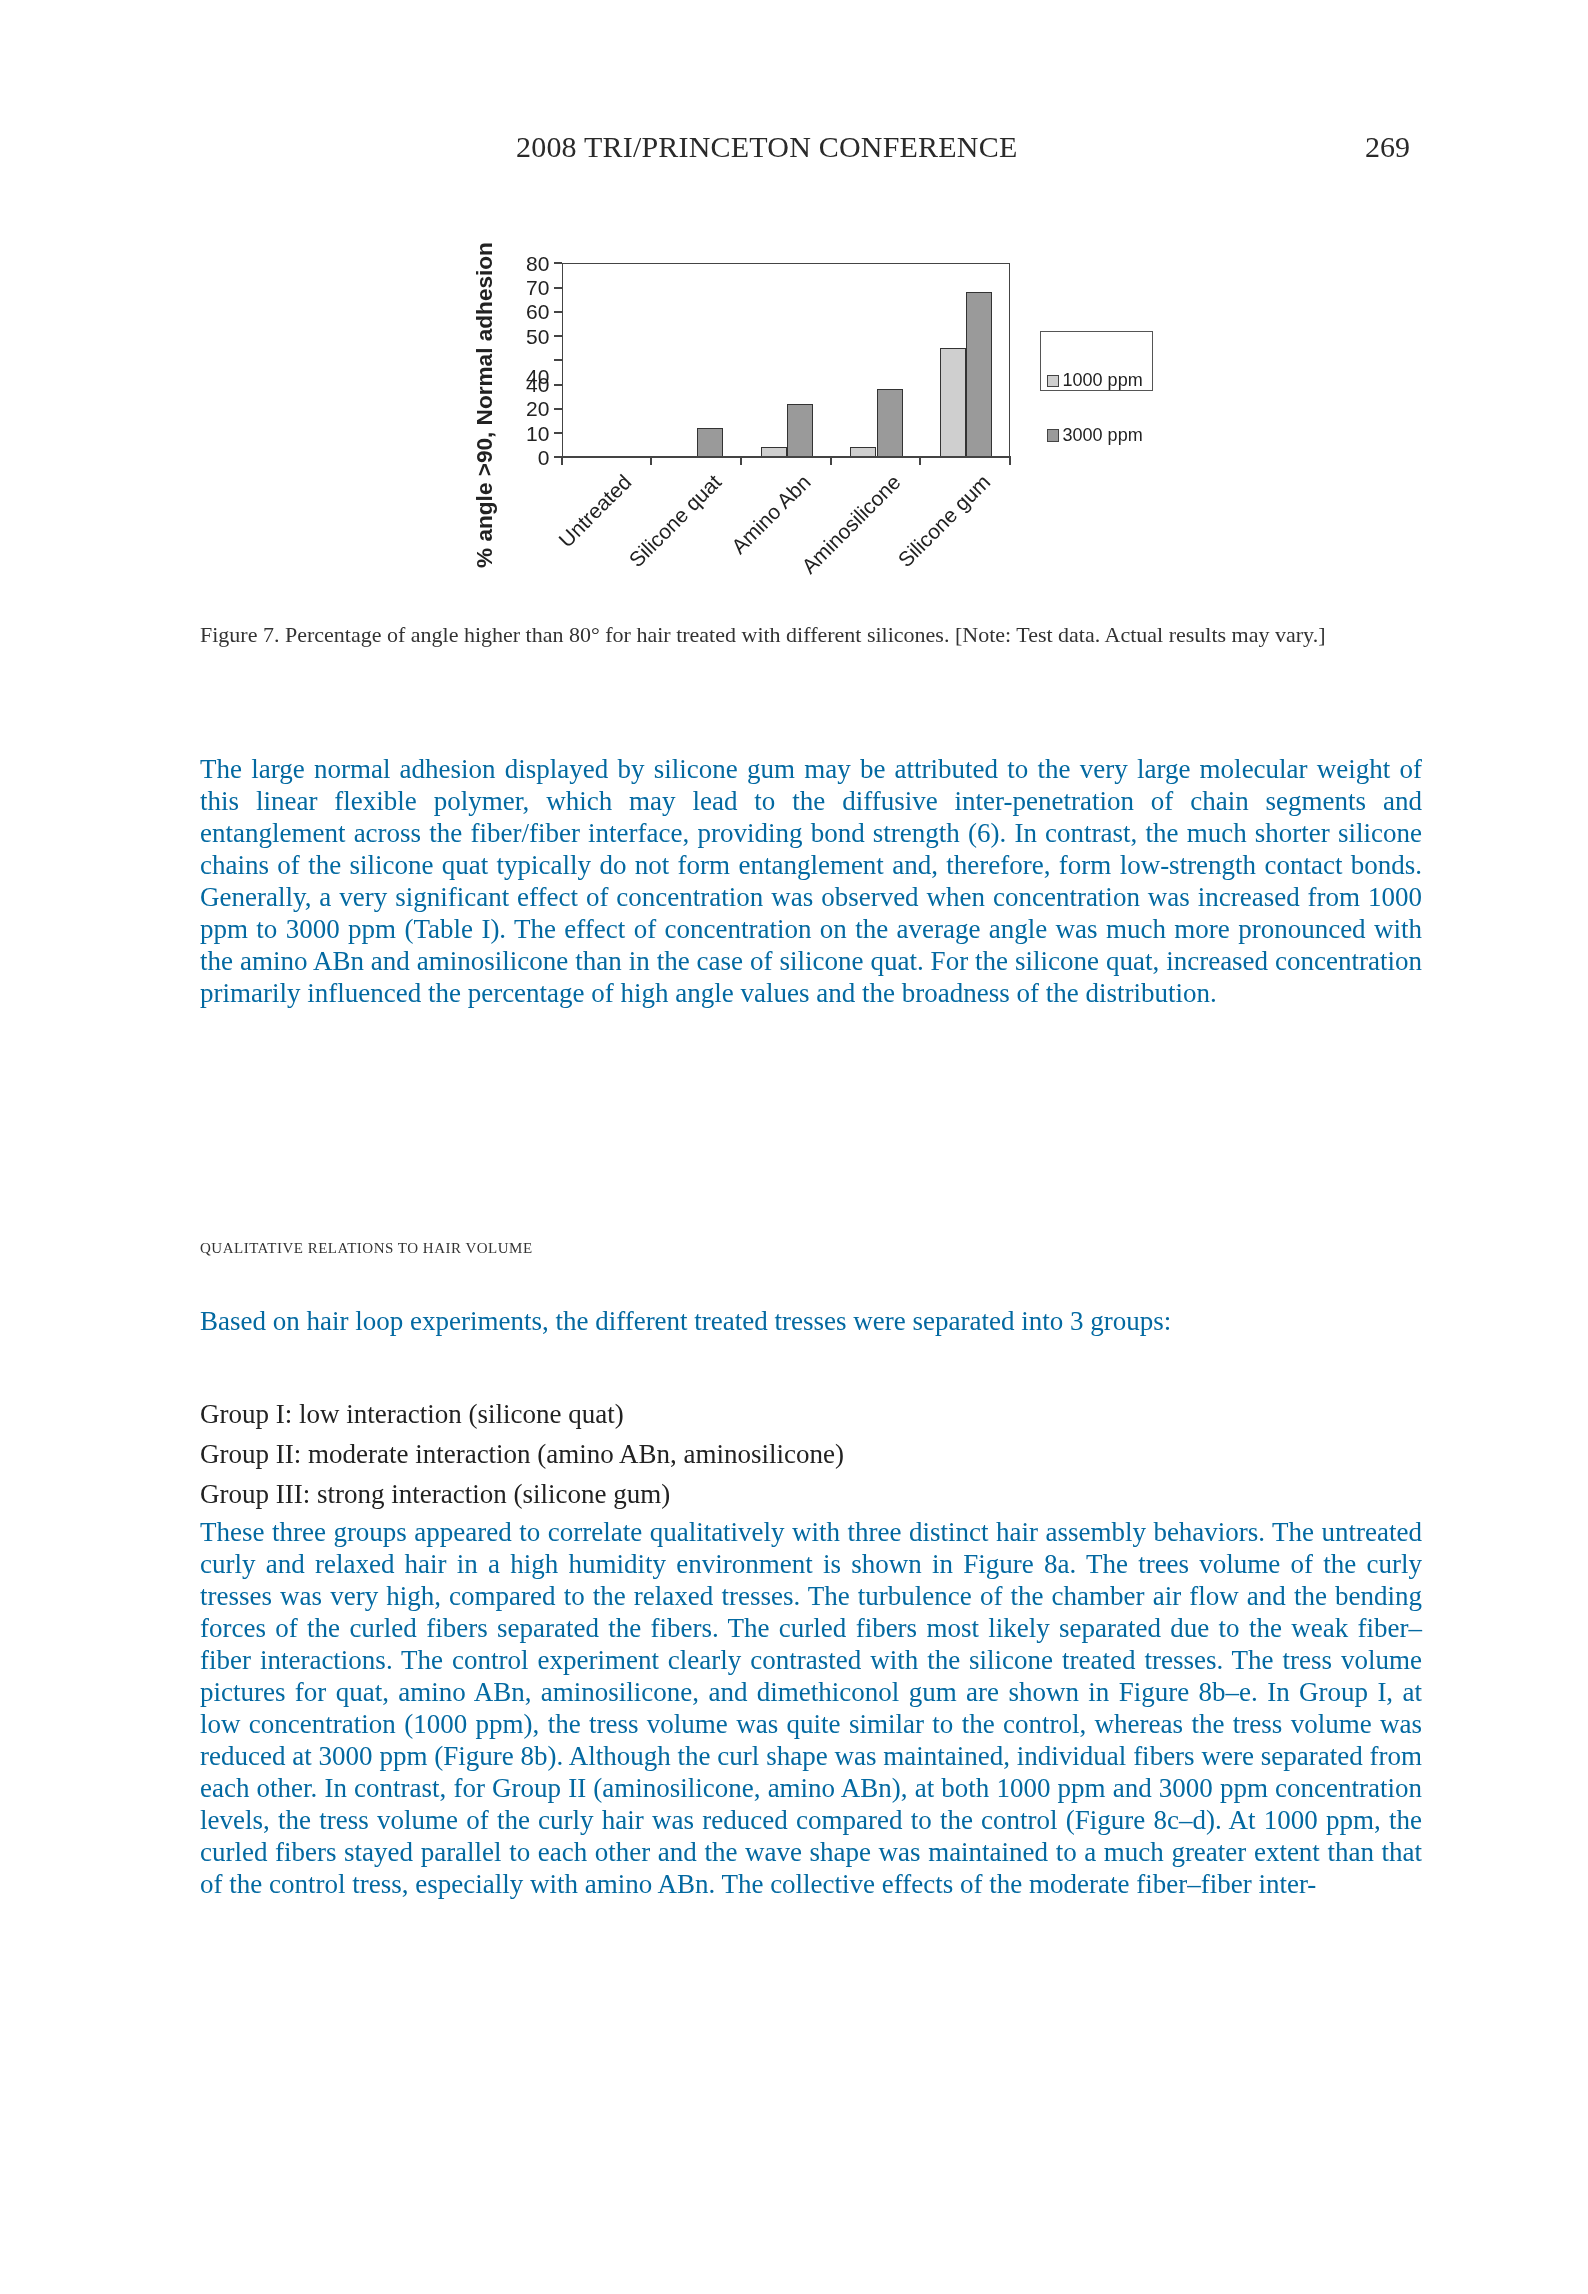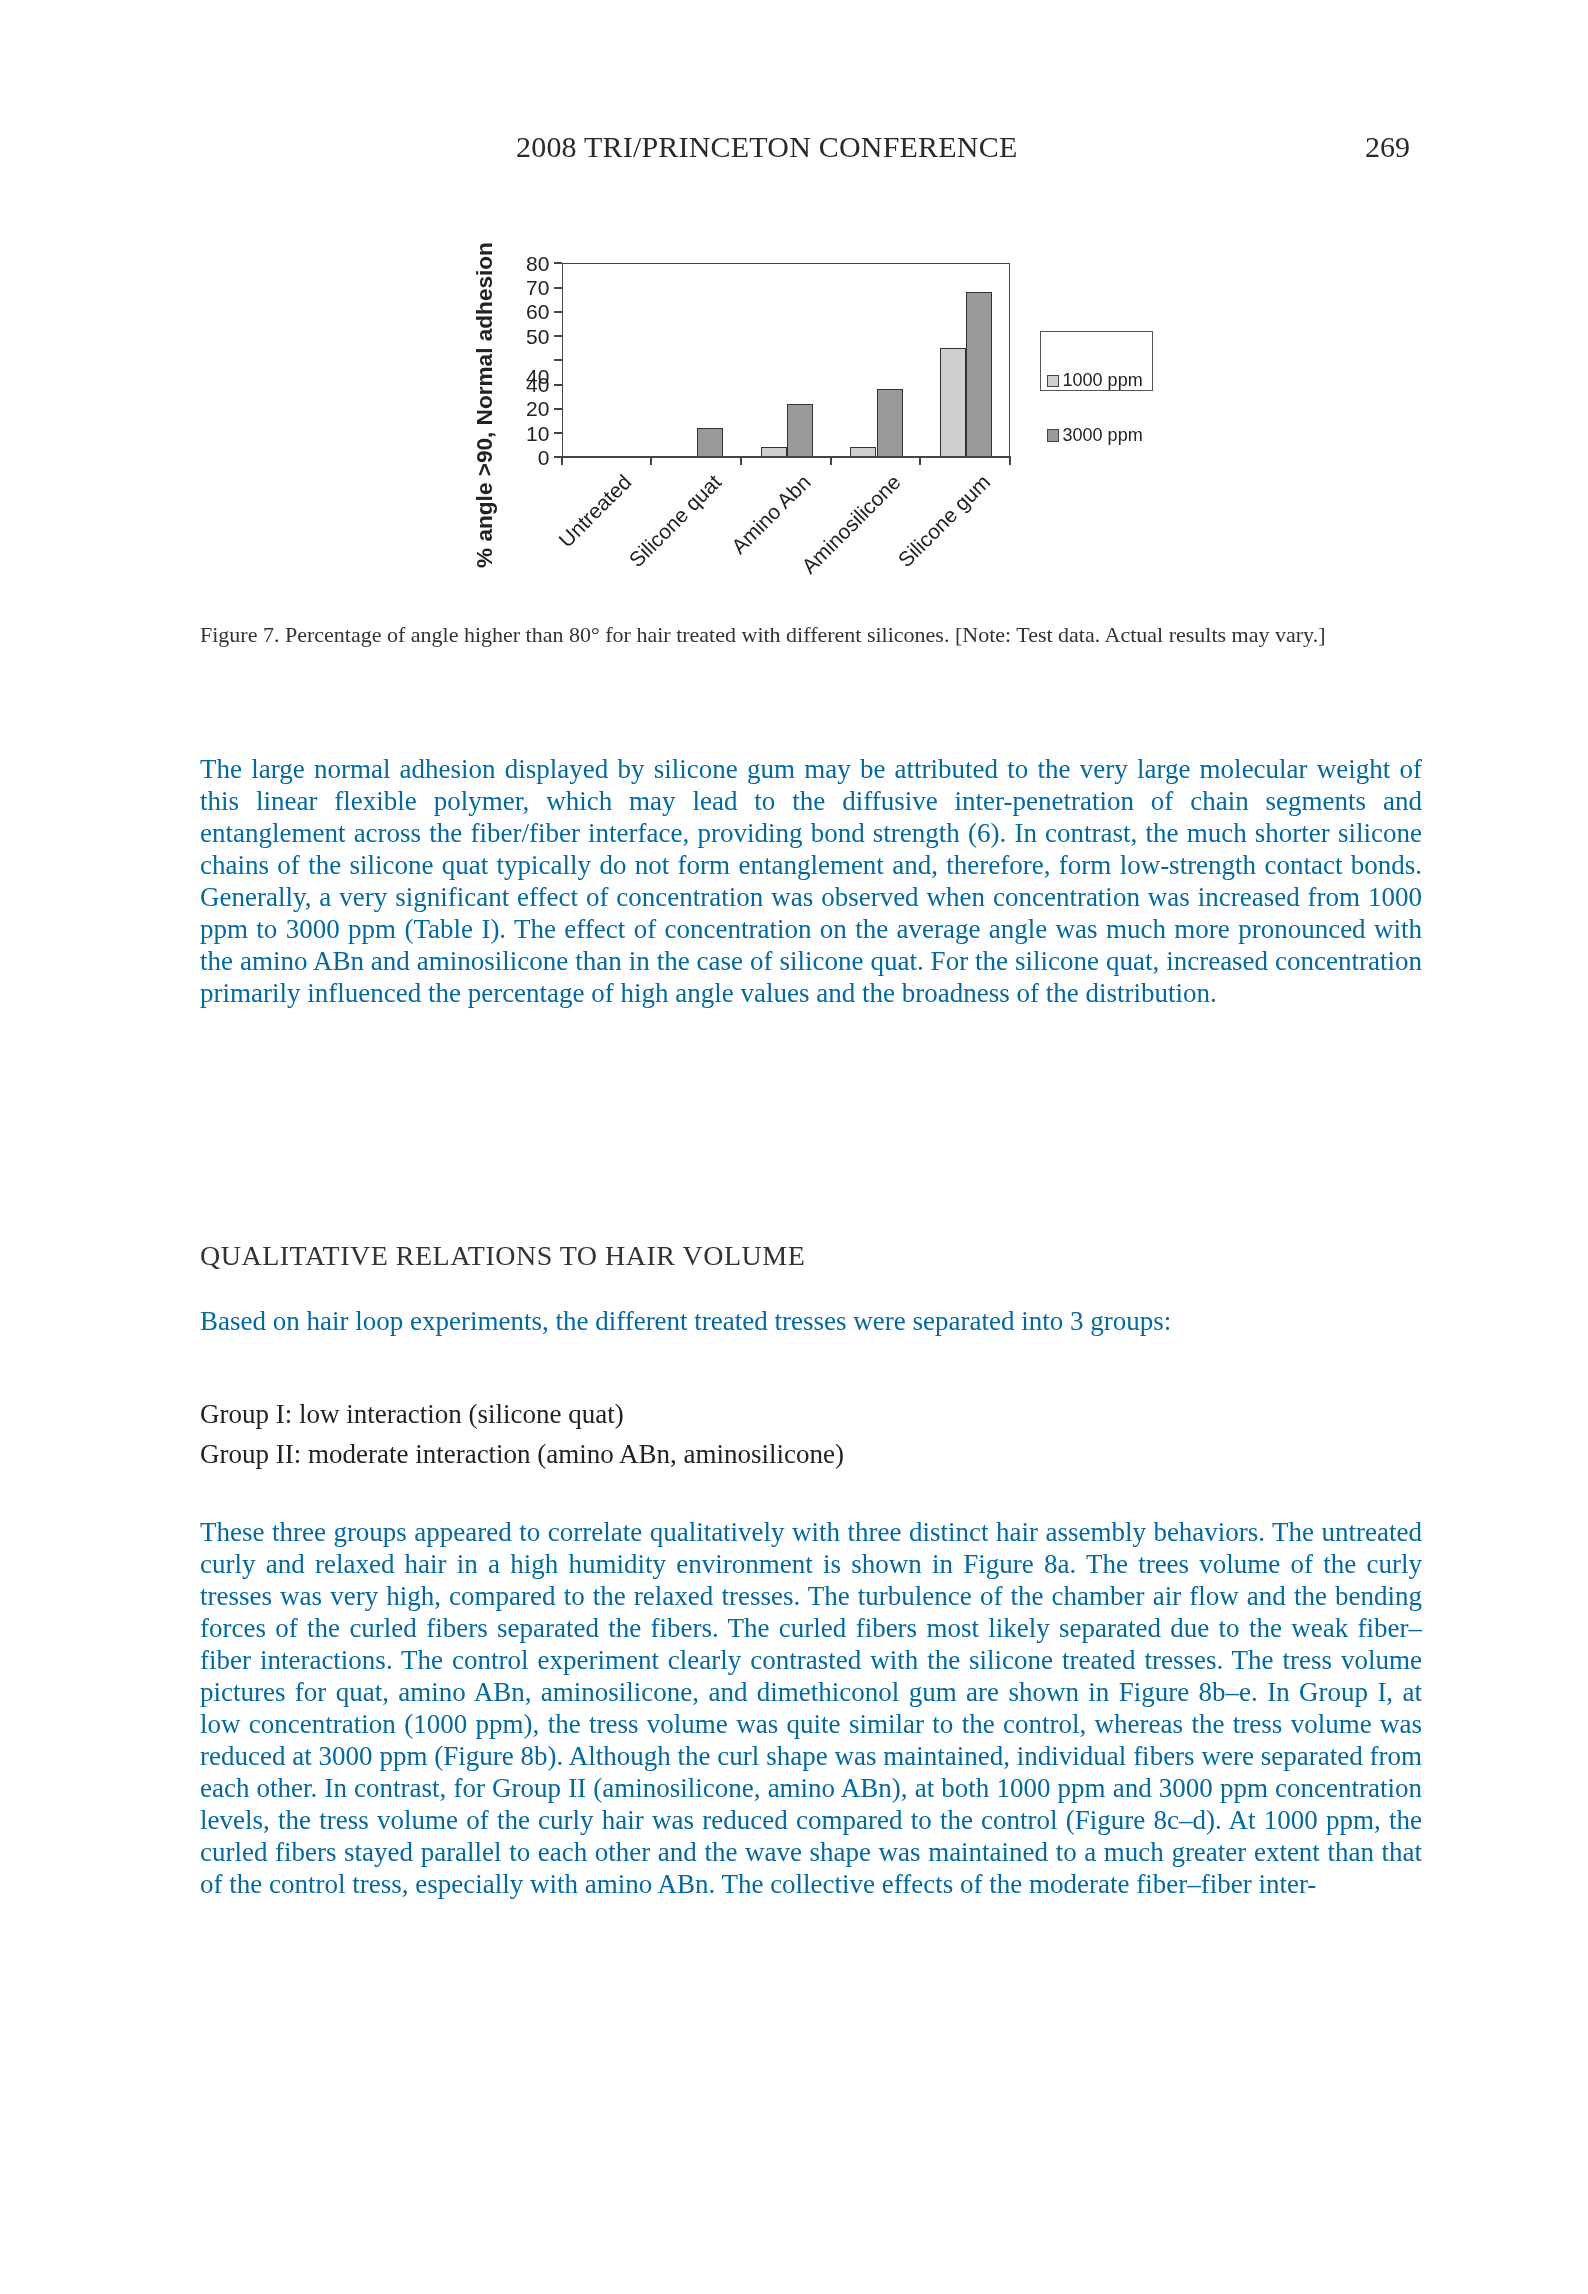--- a/index.html
+++ b/index.html
@@ -25,21 +25,21 @@
   .xlabel { position: absolute; font-size: 21px; color: #222; white-space: nowrap; transform-origin: right top; transform: rotate(-45deg); text-align: right; }
 
   .legend { position: absolute; left: 579px; top: 96px; width: 113px; height: 60px; border: 1.9px solid #555; box-sizing: border-box; padding: 5.6px 5.6px; }
   .legend-item { display: flex; align-items: center; height: 22.6px; font-size: 18px; color: #222; margin-top: 32px; }
   .legend-swatch { width: 12.2px; height: 12.2px; border: 1.4px solid #444; margin-right: 3.8px; box-sizing: border-box; }
 
   .caption { position: absolute; left: 200px; top: 620px; width: 1224px; font-size: 22px; line-height: 29px; color: #333; }
   .caption b { font-weight: normal; }
 
   .body-text { position: absolute; left: 200px; width: 1222px; font-size: 27px; line-height: 32px; text-align: justify; color: #0369a1; }
-  .section-heading { position: absolute; left: 200px; top: 1240px; font-size: 28px; letter-spacing: 0.5px; color: #333; font-family: Liberation Serif, serif; }
+  .section-heading { position: absolute; left: 200px; top: 1240px; font-size: 15px; letter-spacing: 0.5px; color: #333; font-family: Liberation Serif, serif; }
   .groups { position: absolute; left: 200px; top: 1394px; font-size: 27px; line-height: 40px; color: #222; }
 </style>
 </head>
 <body>
 
 <div class="running-head serif">2008 TRI/PRINCETON CONFERENCE</div>
 <div class="page-number serif">269</div>
 
 <div class="figure sans">
   <div class="ylabel">
@@ -106,16 +106,17 @@
 
 <p class="body-text serif" style="top:753px; margin:0;">The large normal adhesion displayed by silicone gum may be attributed to the very large molecular weight of this linear flexible polymer, which may lead to the diffusive inter-penetration of chain segments and entanglement across the fiber/fiber interface, providing bond strength (6). In contrast, the much shorter silicone chains of the silicone quat typically do not form entanglement and, therefore, form low-strength contact bonds. Generally, a very significant effect of concentration was observed when concentration was increased from 1000 ppm to 3000 ppm (Table I). The effect of concentration on the average angle was much more pronounced with the amino ABn and aminosilicone than in the case of silicone quat. For the silicone quat, increased concentration primarily influenced the percentage of high angle values and the broadness of the distribution.</p>
 
 <div class="section-heading serif">QUALITATIVE RELATIONS TO HAIR VOLUME</div>
 
 <p class="body-text serif" style="top:1305px; margin:0;">Based on hair loop experiments, the different treated tresses were separated into 3 groups:</p>
 
 <div class="groups serif">
   <div>Group I: low interaction (silicone quat)</div>
   <div>Group II: moderate interaction (amino ABn, aminosilicone)</div>
+  <div>Group III: strong interaction (silicone gum)</div>
 </div>
 
 <p class="body-text serif" style="top:1516px; margin:0;">These three groups appeared to correlate qualitatively with three distinct hair assembly behaviors. The untreated curly and relaxed hair in a high humidity environment is shown in Figure 8a. The trees volume of the curly tresses was very high, compared to the relaxed tresses. The turbulence of the chamber air flow and the bending forces of the curled fibers separated the fibers. The curled fibers most likely separated due to the weak fiber–fiber interactions. The control experiment clearly contrasted with the silicone treated tresses. The tress volume pictures for quat, amino ABn, aminosilicone, and dimethiconol gum are shown in Figure 8b–e. In Group I, at low concentration (1000 ppm), the tress volume was quite similar to the control, whereas the tress volume was reduced at 3000 ppm (Figure 8b). Although the curl shape was maintained, individual fibers were separated from each other. In contrast, for Group II (aminosilicone, amino ABn), at both 1000 ppm and 3000 ppm concentration levels, the tress volume of the curly hair was reduced compared to the control (Figure 8c–d). At 1000 ppm, the curled fibers stayed parallel to each other and the wave shape was maintained to a much greater extent than that of the control tress, especially with amino ABn. The collective effects of the moderate fiber–fiber inter-</p>
 
 
 </body></html>

